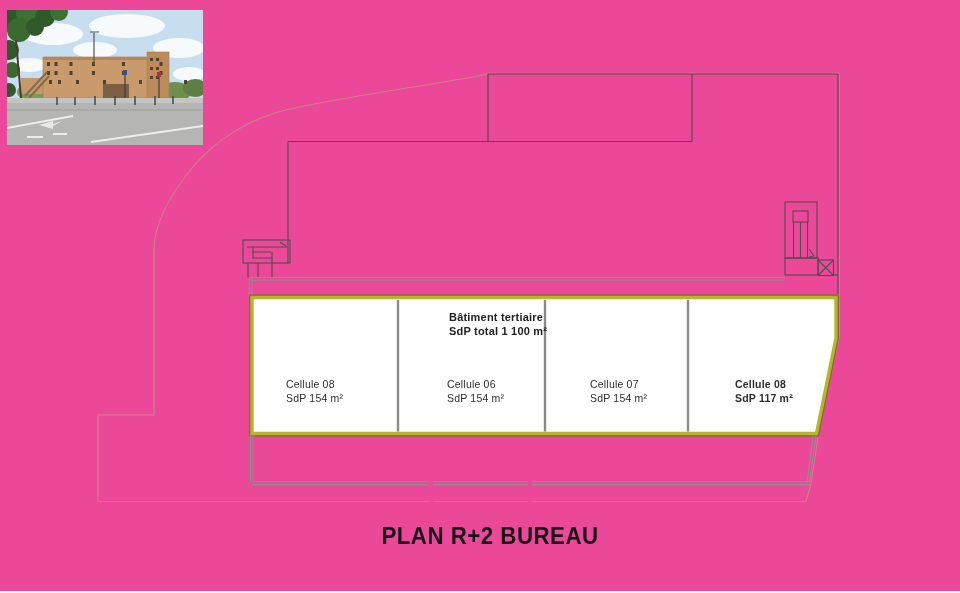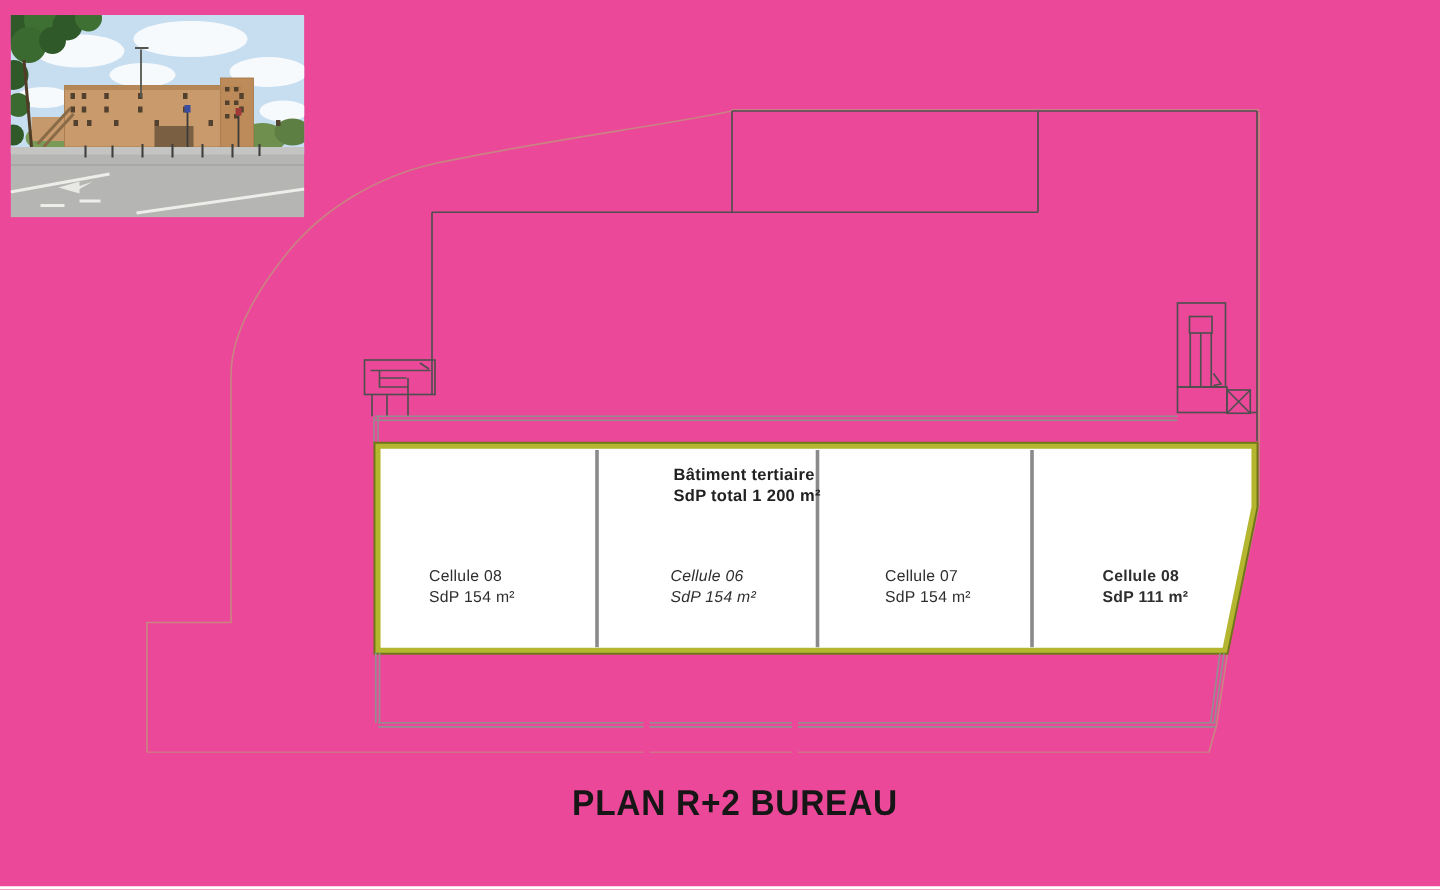--- a/index.html
+++ b/index.html
@@ -151,38 +151,38 @@
     <g stroke="#909090" stroke-width="1.1" fill="none">
       <path d="M250.5,435 V482 M253,435 V482"></path>
       <path d="M252,481.8 H429 M433,481.8 H528 M532,481.8 H810.5"></path>
       <path d="M252,484.6 H429 M433,484.6 H528 M532,484.6 H810.5"></path>
       <path d="M816,435.5 L809.5,482 M813.3,435.5 L807,482"></path>
     </g>
   </svg>
 
   <div class="label bold" style="left:449px;top:311px;">
     <span>Bâtiment tertiaire</span>
-    <span>SdP total 1 200 m²</span>
+    <span>SdP total 1 100 m²</span>
   </div>
 
   <div class="label" style="left:286px;top:378px;">
     <span>Cellule 08</span>
     <span>SdP 154 m²</span>
   </div>
 
-  <div class="label" style="left:447px;top:378px;font-style:italic;">
+  <div class="label" style="left:447px;top:378px;">
     <span>Cellule 06</span>
     <span>SdP 154 m²</span>
   </div>
 
   <div class="label" style="left:590px;top:378px;">
     <span>Cellule 07</span>
     <span>SdP 154 m²</span>
   </div>
 
   <div class="label" style="left:735px;top:378px;font-weight:bold;">
     <span>Cellule 08</span>
-    <span>SdP 111 m²</span>
+    <span>SdP 117 m²</span>
   </div>
 
   <div class="plan-title">PLAN R+2 BUREAU</div>
 
 </div>
 
 </body></html>

